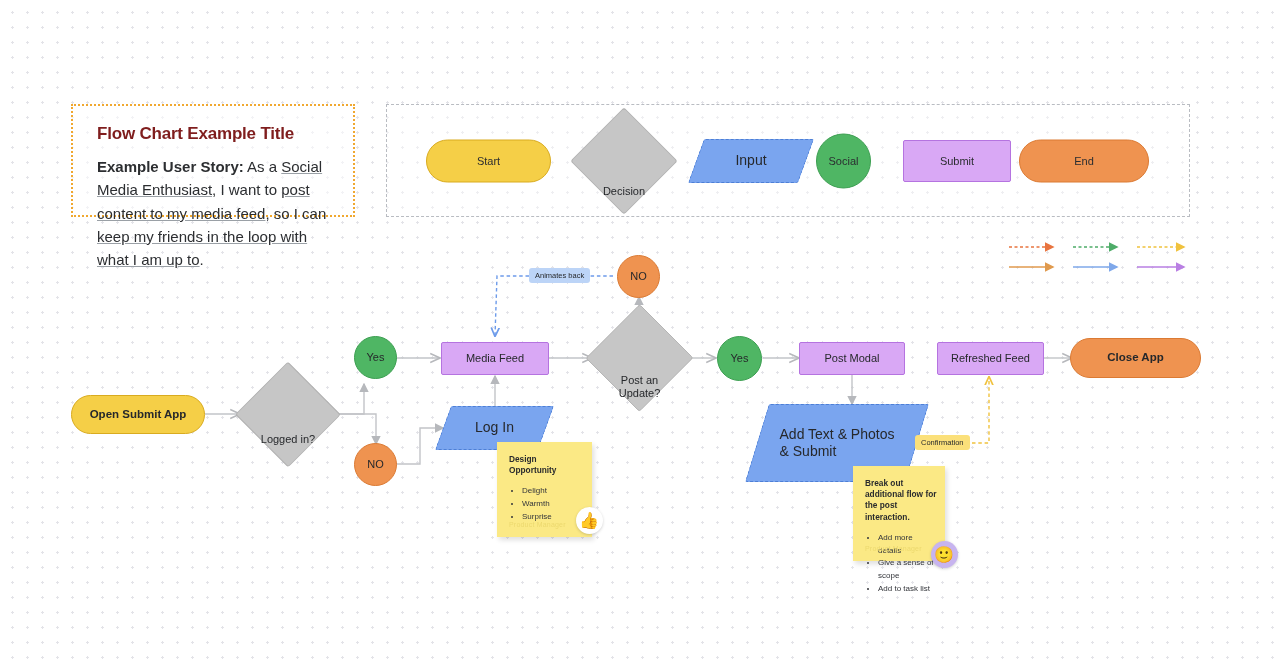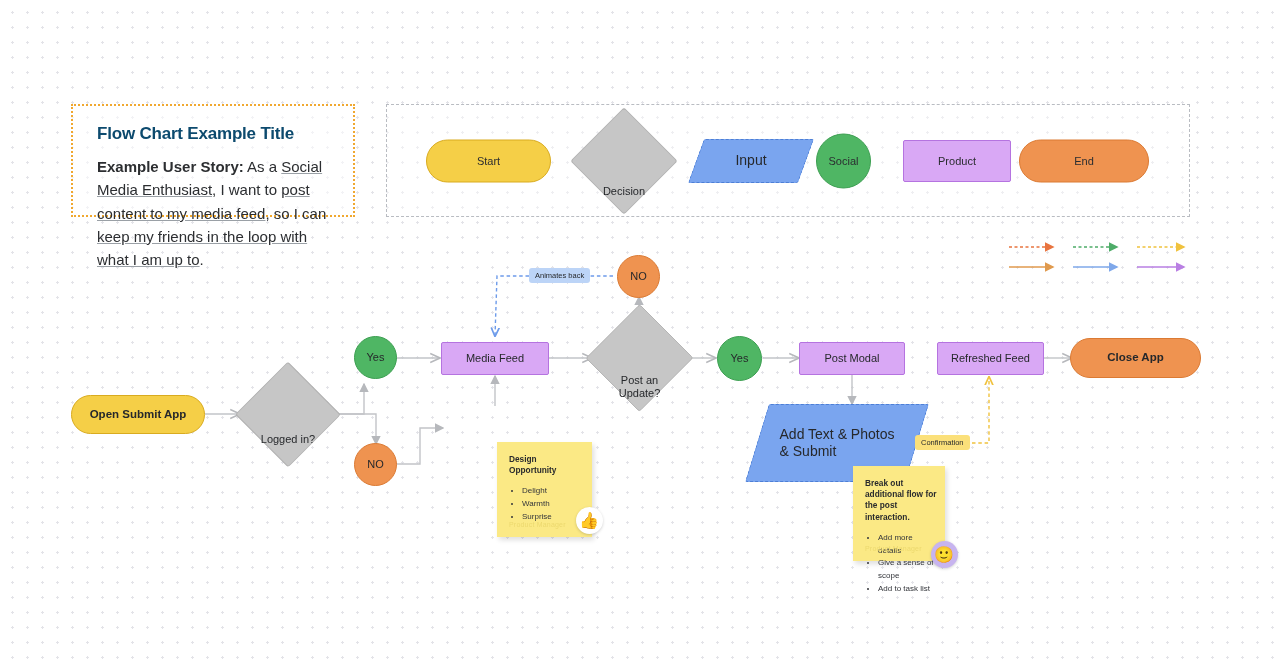--- a/index.html
+++ b/index.html
@@ -18,21 +18,21 @@
   
   .node { position: absolute; display: flex; align-items: center; justify-content: center;
           line-height: 1.2; }
 
   
   .title-card {
     position: absolute; left: 71px; top: 104px; width: 284px; height: 113px;
     border: 2px dotted #f0a830; background: rgba(255,255,255,0.55);
     padding: 18px 24px;
   }
-  .title-card h1 { font-size: 17px; font-weight: bold; letter-spacing: -0.2px; color: #0c4a6e; }
+  .title-card h1 { font-size: 17px; font-weight: bold; letter-spacing: -0.2px; color: #7f1d1d; }
   .title-card p { font-size: 15px; line-height: 1.55; margin-top: 11px; color: #2c2e31; }
   .title-card b { font-weight: bold; }
   .u { text-decoration: underline; text-decoration-color: #9aa0a6; }
 
   
   .legend-panel {
     position: absolute; left: 386px; top: 104px; width: 804px; height: 113px;
     border: 1px dashed #b9bcc2; background: rgba(255,255,255,0.4);
   }
   .legend-item { position: absolute; top: 50%; transform: translateY(-50%);
@@ -107,21 +107,21 @@
     <div class="sh-para-wrap" style="left:309px; top:34px; width:110px; height:44px;">
       <div class="sh-para blue"></div>
       <span class="sh-para-label">Input</span>
     </div>
 
     <div class="legend-item sh-circle green" style="left:429px; width:55px; height:55px;">
       <span>Social</span>
     </div>
 
     <div class="legend-item sh-rect purple" style="left:516px; width:108px; height:42px;">
-      <span>Product</span>
+      <span>Submit</span>
     </div>
 
     <div class="legend-item sh-terminator orange" style="left:632px; width:130px; height:43px;">
       <span>End</span>
     </div>
   </div>
 
   <svg class="wires">
     <defs>
       <marker id="ah-red" markerWidth="6" markerHeight="6" refX="5" refY="3" orient="auto">
@@ -204,20 +204,24 @@
   </div>
 
   <div class="node sh-circle green" style="left:354px; top:336px; width:43px; height:43px; font-size:11px;">
     <span>Yes</span>
   </div>
 
   <div class="node sh-circle orange" style="left:354px; top:443px; width:43px; height:43px; font-size:11px;">
     <span>NO</span>
   </div>
 
+  <div class="sh-para-wrap" style="left:443px; top:406px; width:103px; height:44px;">
+    <div class="sh-para blue"></div>
+    <span class="sh-para-label">Log In</span>
+  </div>
 
   <div class="node sh-rect purple" style="left:441px; top:342px; width:108px; height:33px; font-size:11px;">
     <span>Media Feed</span>
   </div>
 
   <div class="sh-diamond-wrap" style="left:592px; top:315px; width:95px; height:86px;">
     <div class="sh-diamond grey" style="transform:rotate(45deg) scale(0.80,0.89);"></div>
     <span class="sh-diamond-label">
       <span>Post an</span><br>
       <span>Update?</span>

